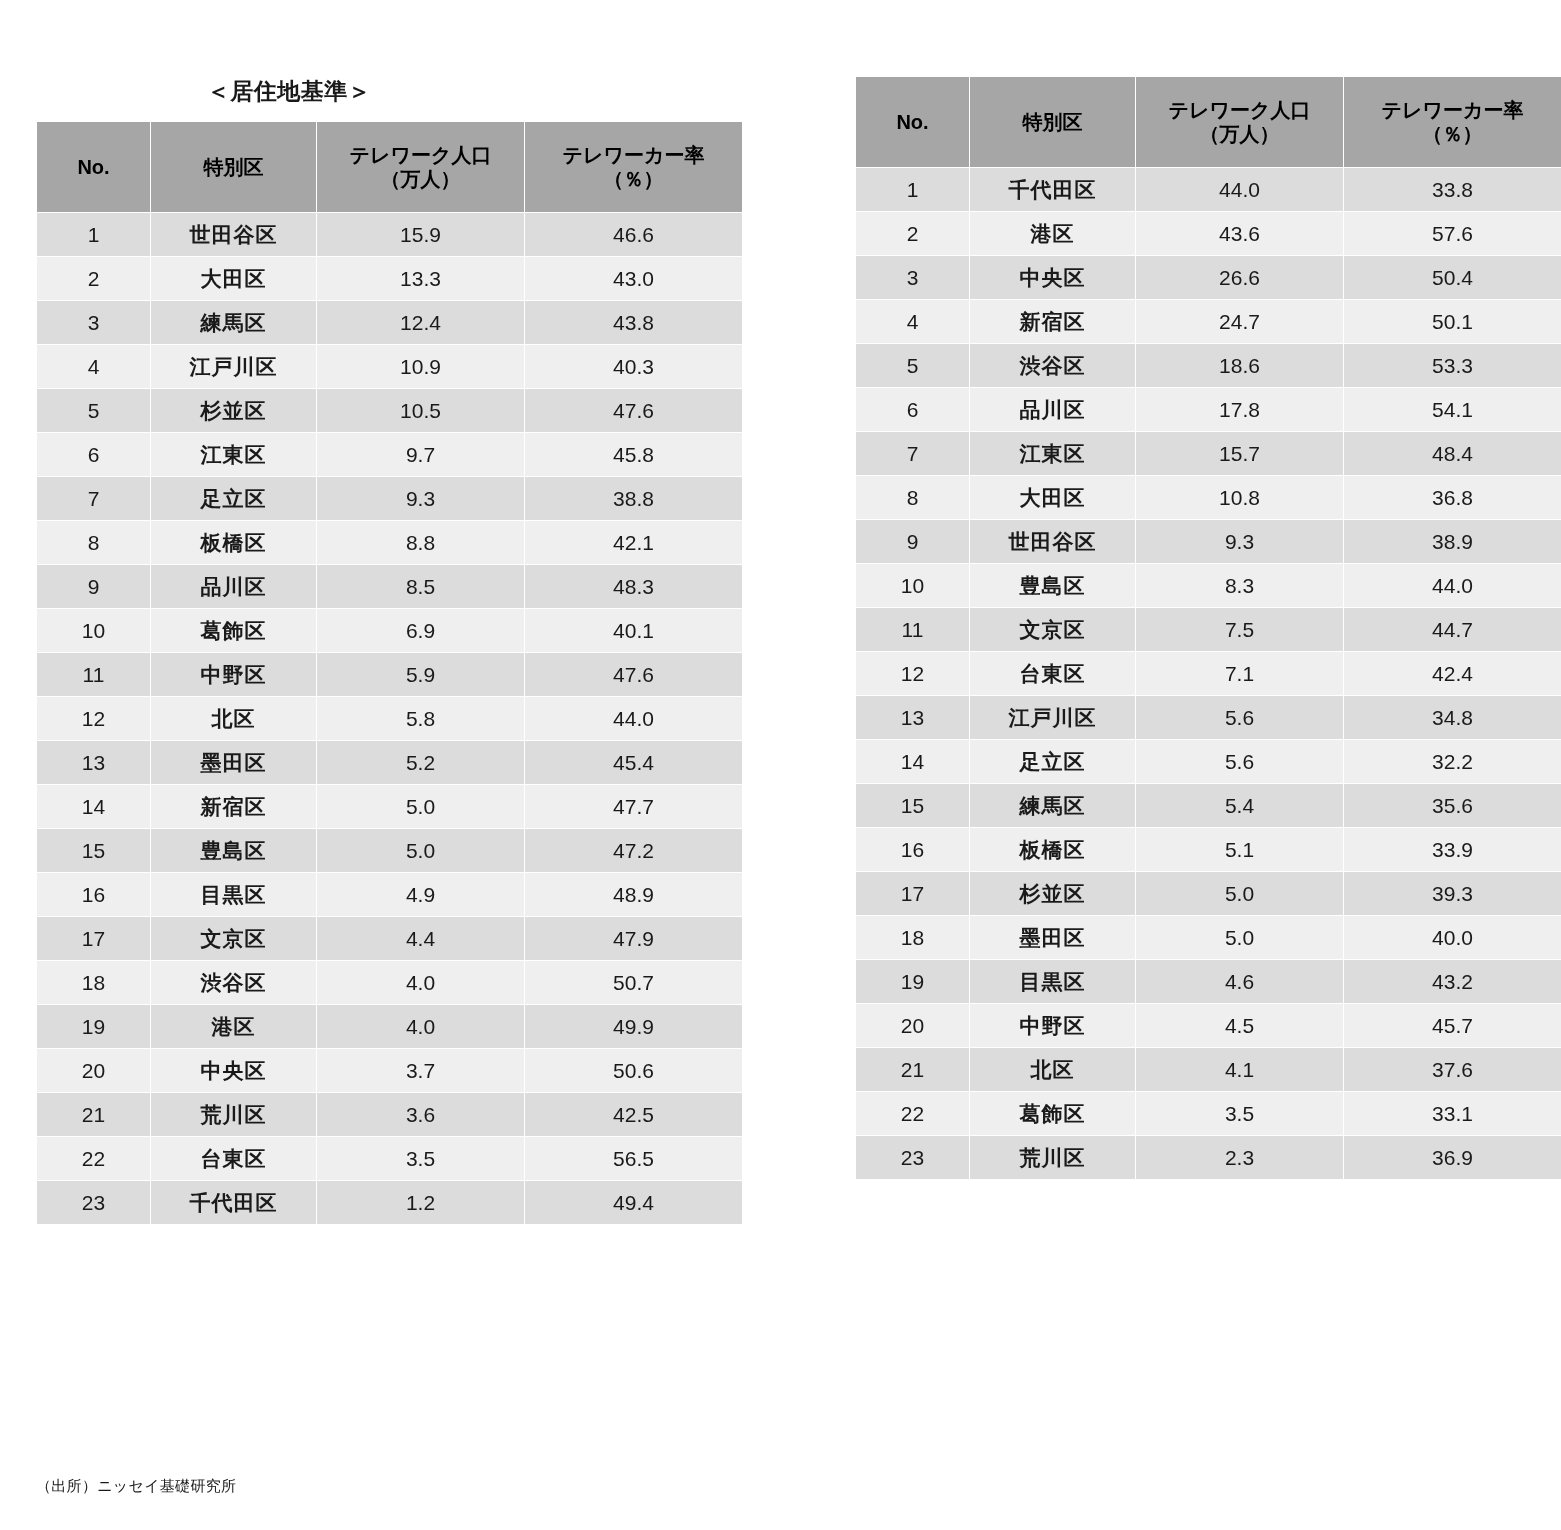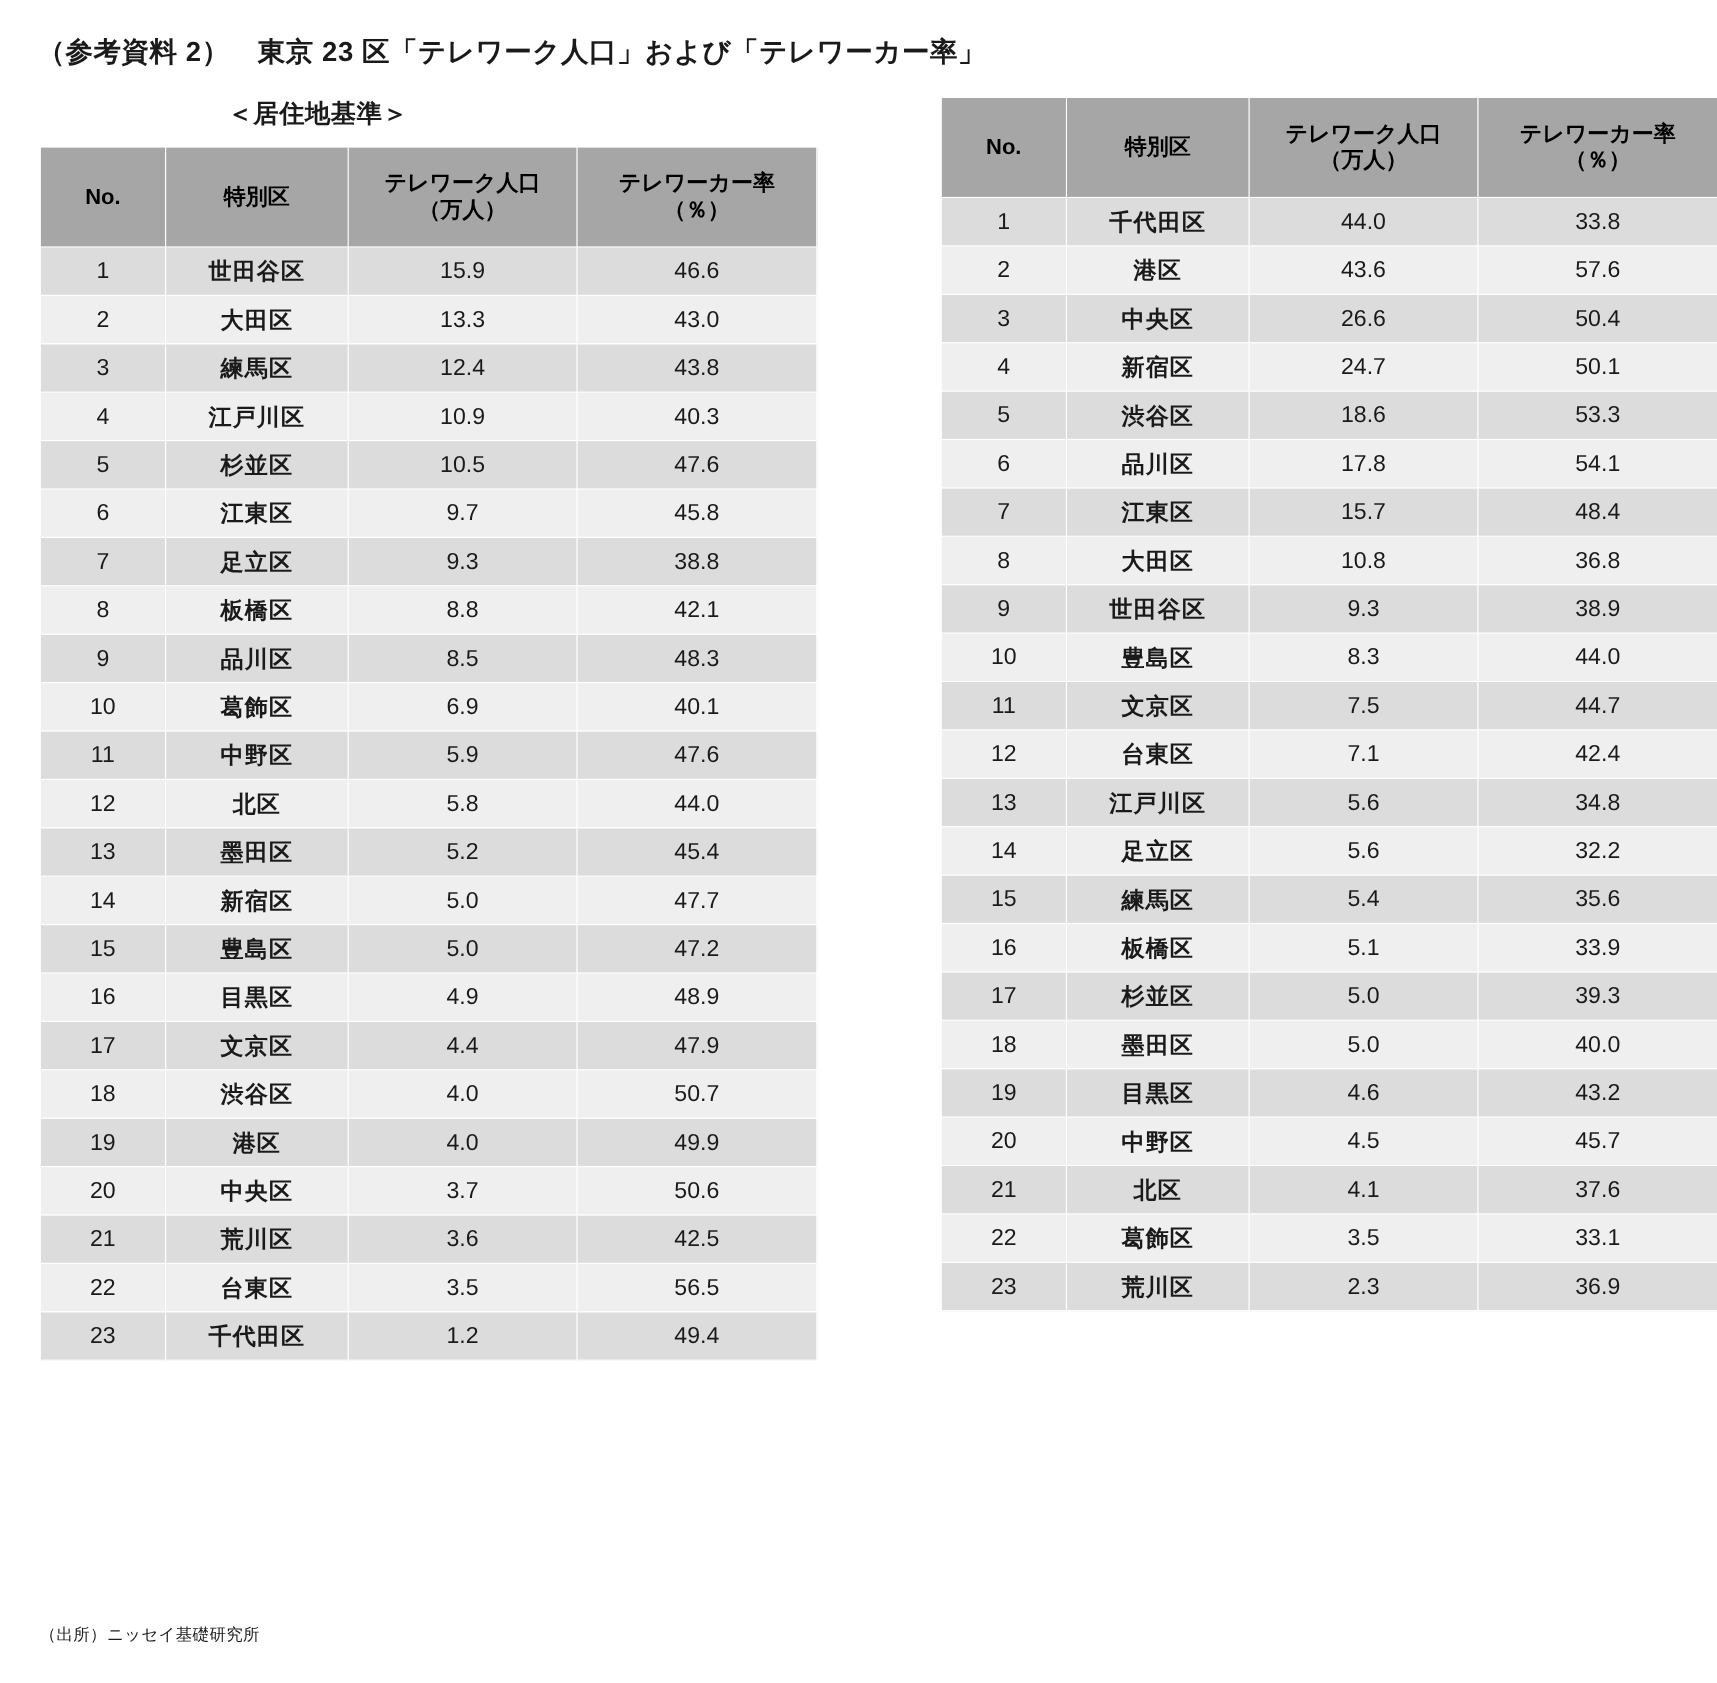--- a/index.html
+++ b/index.html
@@ -25,21 +25,21 @@
     position: absolute;
     top: 30px;
     left: 34px;
     font-size: 25px;
     font-weight: bold;
     letter-spacing: 0.5px;
     white-space: nowrap;
   }
   .panel {
     position: absolute;
-    top: 88px;
+    top: 76px;
   }
   .panel-left { left: 36px; width: 706px; }
   .panel-right { left: 855px; width: 706px; }
   .panel-caption {
     text-align: center;
     font-size: 23px;
     font-weight: bold;
     margin: 0 0 14px 0;
     letter-spacing: 0.5px;
   }
@@ -85,21 +85,20 @@
     top: 1477px;
     font-size: 15px;
     letter-spacing: 0.3px;
   }
 </style>
 </head>
 <body>
 
 <div class="page">
 
-  <div class="doc-title">（参考資料 2）　東京 23 区「テレワーク人口」および「テレワーカー率」</div>
 
   <div class="panel panel-left">
     <div class="panel-caption">＜居住地基準＞</div>
     <table class="data">
       <colgroup>
         <col class="c-no">
           <col class="c-ward">
           <col class="c-pop">
           <col class="c-rate">
       </colgroup>

